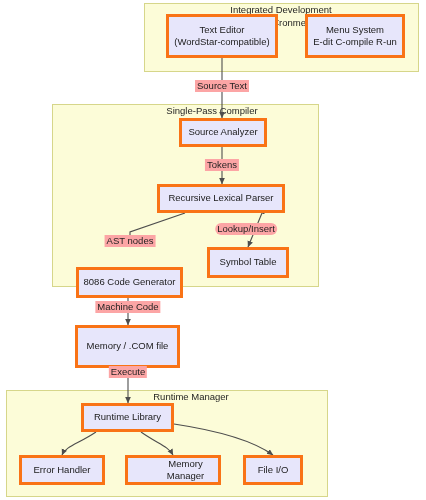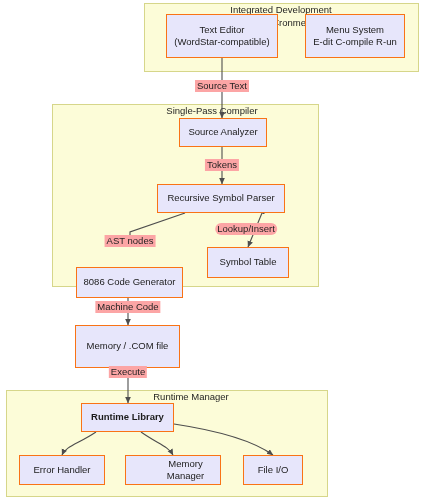--- a/index.html
+++ b/index.html
@@ -40,21 +40,21 @@
     font-size: 9.5px;
     line-height: 12px;
     color: #1f1f1f;
     text-align: center;
     white-space: normal;
     background: transparent;
   }
   .node {
     position: absolute;
     background: #e7e6fb;
-    border: 1px solid #f97316;
+    border: 3px solid #f97316;
     box-sizing: border-box;
     display: flex;
     flex-direction: column;
     align-items: center;
     justify-content: center;
     font-size: 9.5px;
     line-height: 12.5px;
     color: #1b1b1b;
     text-align: center;
     padding: 0 3px;
@@ -133,36 +133,36 @@
 
   <div style="position:absolute; left:279px; top:16px; width:26px; height:13px;
               font-size:9.5px; line-height:13px; color:#1f1f1f; overflow:hidden;
               background:#fcfcd8; text-align:left;">ronmen</div>
 
   <div class="node" style="left:179px; top:118px; width:88px; height:29px;">
     <span>Source Analyzer</span>
   </div>
 
   <div class="node" style="left:157px; top:184px; width:128px; height:29px;">
-    <span>Recursive Symbol Parser</span>
+    <span>Recursive Lexical Parser</span>
   </div>
 
   <div class="node" style="left:76px; top:247px; width:107px; height:31px;margin-top:20px;">
     <span>8086 Code Generator</span>
   </div>
 
   <div class="node" style="left:207px; top:247px; width:82px; height:31px;">
     <span>Symbol Table</span>
   </div>
 
   <div class="node" style="left:75px; top:325px; width:105px; height:43px;">
     <span>Memory / .COM file</span>
   </div>
 
-  <div class="node" style="left:81px; top:403px; width:93px; height:29px;font-weight:bold;">
+  <div class="node" style="left:81px; top:403px; width:93px; height:29px;">
     <span>Runtime Library</span>
   </div>
 
   <div class="node" style="left:19px; top:455px; width:86px; height:30px;">
     <span>Error Handler</span>
   </div>
 
   <div class="node" style="left:125px; top:455px; width:96px; height:30px;padding-left:28px;">
     <span>Memory Manager</span>
   </div>

